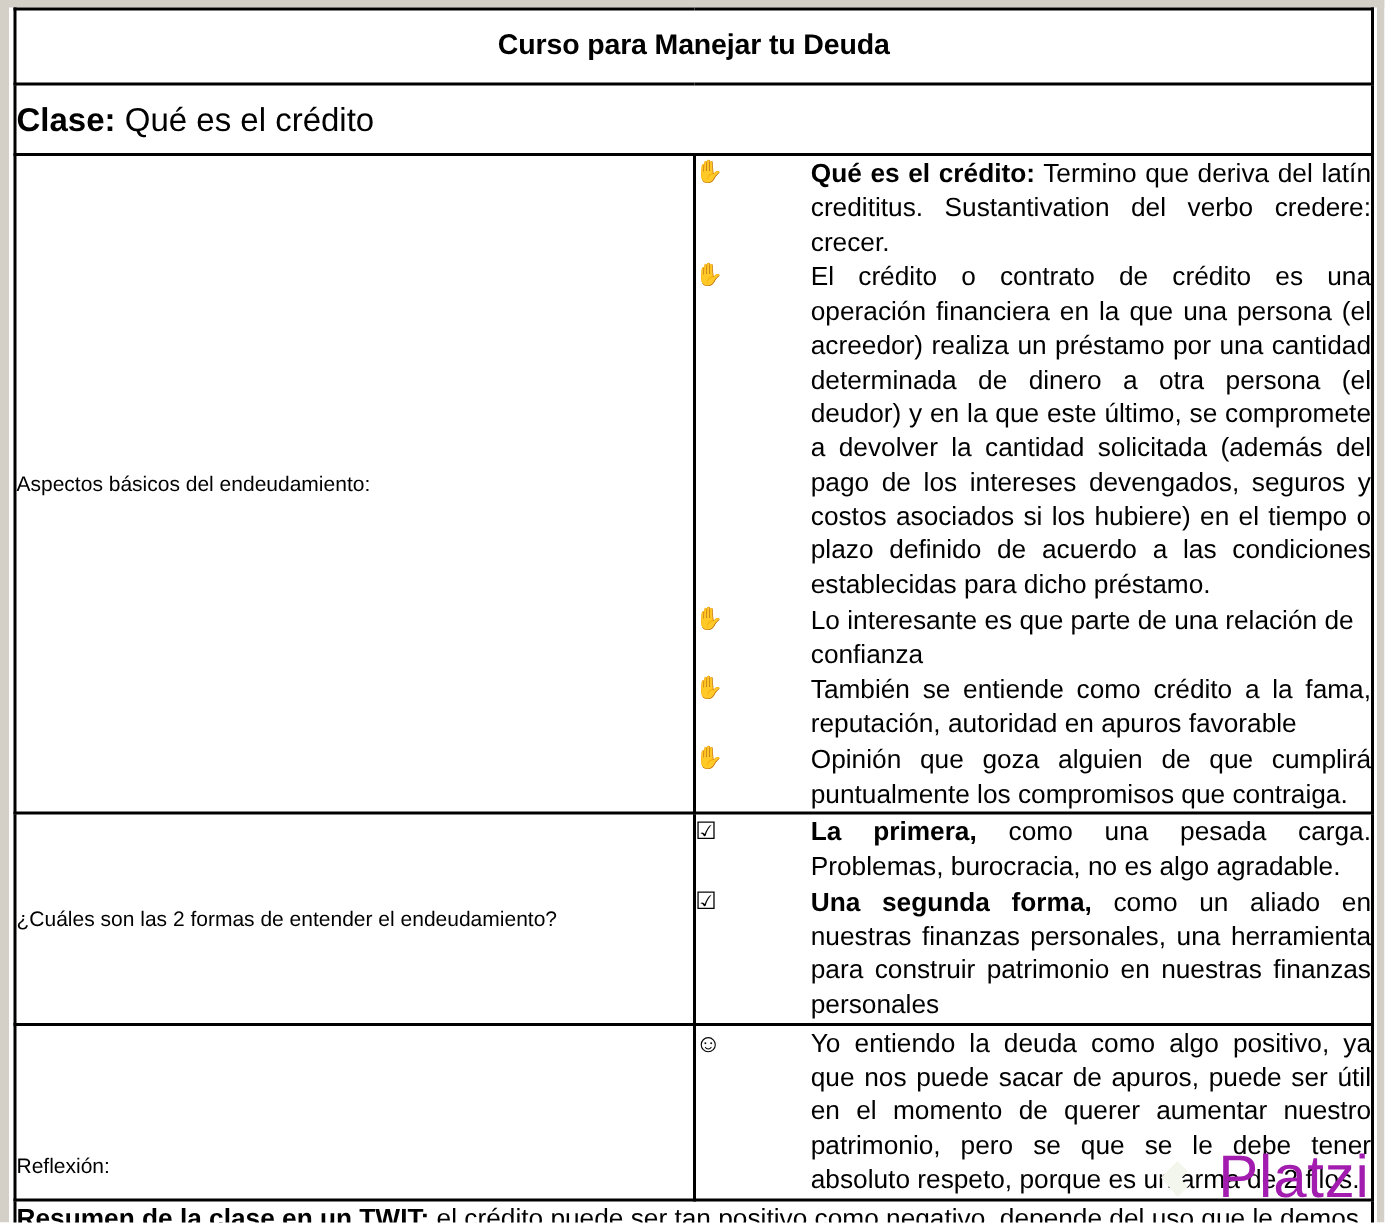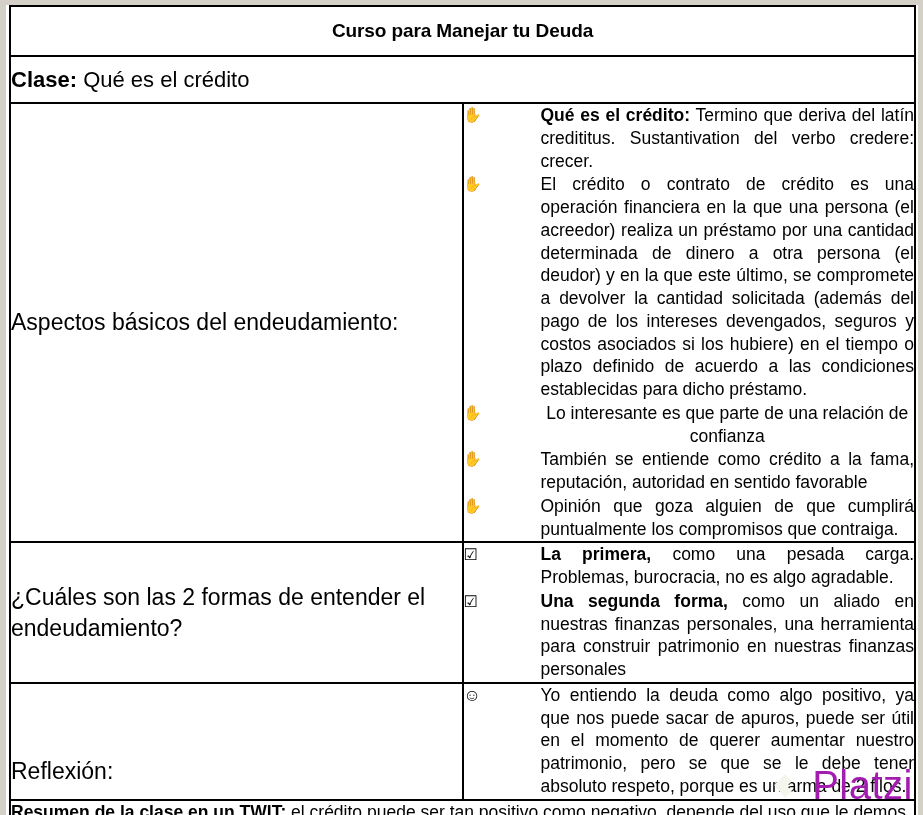--- a/index.html
+++ b/index.html
@@ -67,21 +67,21 @@
   .clase-cell {
     height: 45px;
     font-size: 22px;
     padding-left: 10px;
   }
   .clase-cell .lbl { font-weight: bold; }
 
   
   .label-col {
     width: 178px;
-    font-size: 23px;
+    font-size: 14px;
     line-height: 1.32;
     padding: 0 6px 0 10px;
   }
   .label-col.bottom-align { vertical-align: bottom; padding-bottom: 12px; }
 
   
   .content-col {
     padding: 10px 8px 10px 6px;
     font-size: 17.5px;
     line-height: 1.30;
@@ -110,21 +110,21 @@
   .btext {
     flex: 1 1 auto;
     text-align: justify;
     text-justify: inter-word;
     hyphens: none;
     margin-left: 47px;
   }
   .btext b { font-weight: bold; }
 
   
-  .btext.nojust { text-align: center; }
+  .btext.nojust { text-align: left; }
 
   
   .summary-cell {
     padding: 9px 10px 10px 10px;
     font-size: 17.5px;
     line-height: 1.34;
     text-align: left;
   }
   .summary-cell b { font-weight: bold; }
 
@@ -182,21 +182,21 @@
             <li>
               <span class="marker hand">✋</span>
               <span class="btext">El crédito o contrato de crédito es una operación financiera en la que una persona (el acreedor) realiza un préstamo por una cantidad determinada de dinero a otra persona (el deudor) y en la que este último, se compromete a devolver la cantidad solicitada (además del pago de los intereses devengados, seguros y costos asociados si los hubiere) en el tiempo o plazo definido de acuerdo a las condiciones establecidas para dicho préstamo.</span>
             </li>
             <li>
               <span class="marker hand">✋</span>
               <span class="btext nojust">Lo interesante es que parte de una relación de confianza</span>
             </li>
             <li>
               <span class="marker hand">✋</span>
-              <span class="btext">También se entiende como crédito a la fama, reputación, autoridad en sentido favorable</span>
+              <span class="btext">También se entiende como crédito a la fama, reputación, autoridad en apuros favorable</span>
             </li>
             <li>
               <span class="marker hand">✋</span>
               <span class="btext">Opinión que goza alguien de que cumplirá puntualmente los compromisos que contraiga.</span>
             </li>
           </ul>
         </td>
       </tr>
 
       <tr>

